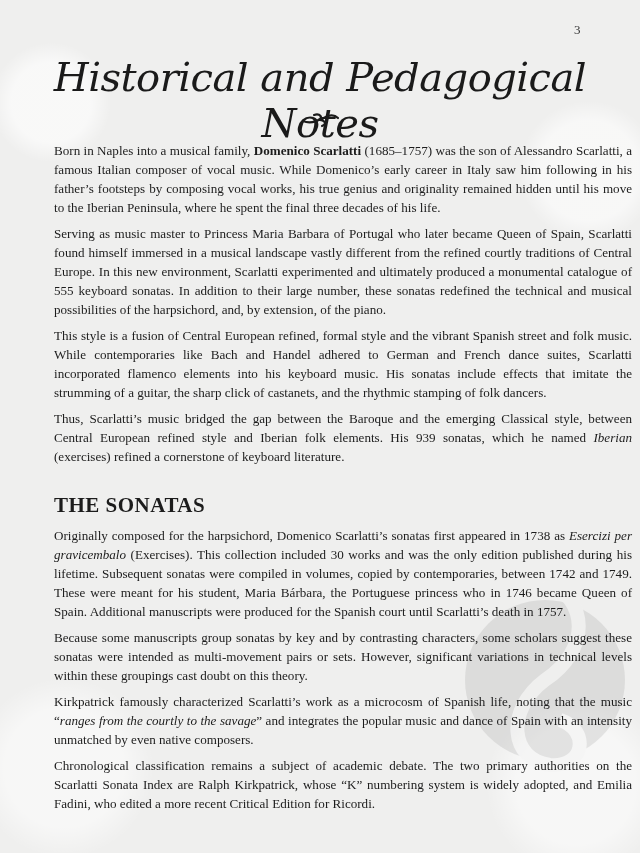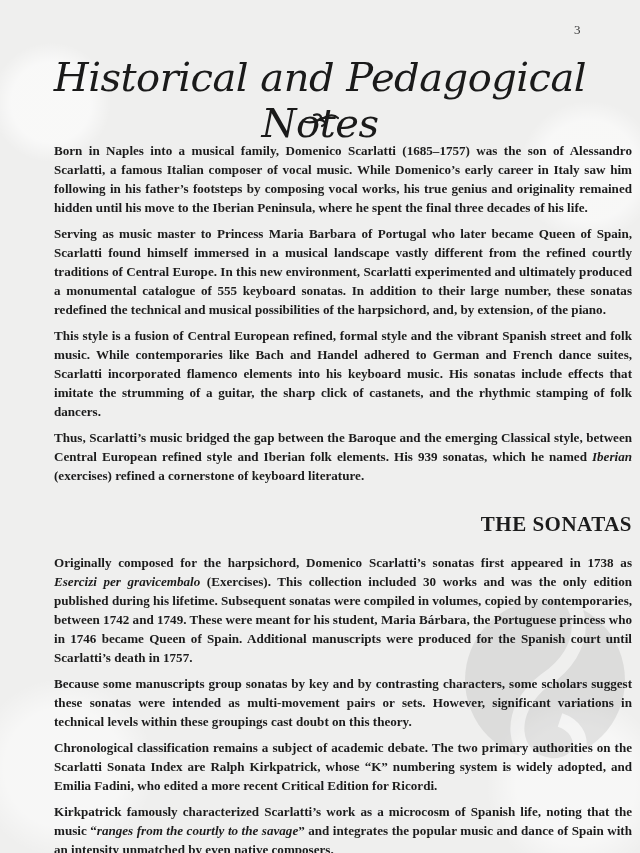--- a/index.html
+++ b/index.html
@@ -33,24 +33,24 @@
     font-style: italic; font-size: 40px; color: #1a1a1a; letter-spacing: -0.5px;
     margin: 0; font-weight: normal;
   }
   .ornament {
     position: absolute; top: 110px; left: 300px; width: 40px; height: 18px;
   }
   .content {
     position: absolute; left: 54px; top: 141px; width: 578px;
     font-size: 13.1px; line-height: 19px; text-align: justify;
   }
-  .content p { margin: 0 0 7px 0; font-weight: bold; }
+  .content p { margin: 0 0 7px 0; }
   .section-heading {
-    text-align: right; font-size: 21px; font-weight: bold; letter-spacing: 0.5px;
-    margin: 26px 0 16px 0; line-height: 26px;
+    text-align: left; font-size: 21px; font-weight: bold; letter-spacing: 0.5px;
+    margin: 26px 0 8px 0; line-height: 26px;
   }
 </style>
 </head>
 <body>
 
 <div class="bg-pattern"></div>
 
 <svg class="watermark" viewBox="0 0 180 240">
   <circle cx="95" cy="120" r="80" fill="#888"></circle>
   <path d="M95 20 C 140 40, 140 90, 95 120 C 55 150, 60 200, 100 205 C 135 208, 140 170, 110 160" fill="none" stroke="#f0f0f0" stroke-width="14"></path>
@@ -67,16 +67,16 @@
 <div class="content">
   <p><span>Born in Naples into a musical family, </span><b>Domenico Scarlatti</b><span> (1685–1757) was the son of Alessandro Scarlatti, a famous Italian composer of vocal music. While Domenico’s early career in Italy saw him following in his father’s footsteps by composing vocal works, his true genius and originality remained hidden until his move to the Iberian Peninsula, where he spent the final three decades of his life.</span></p>
   <p>Serving as music master to Princess Maria Barbara of Portugal who later became Queen of Spain, Scarlatti found himself immersed in a musical landscape vastly different from the refined courtly traditions of Central Europe. In this new environment, Scarlatti experimented and ultimately produced a monumental catalogue of 555 keyboard sonatas. In addition to their large number, these sonatas redefined the technical and musical possibilities of the harpsichord, and, by extension, of the piano.</p>
   <p>This style is a fusion of Central European refined, formal style and the vibrant Spanish street and folk music. While contemporaries like Bach and Handel adhered to German and French dance suites, Scarlatti incorporated flamenco elements into his keyboard music. His sonatas include effects that imitate the strumming of a guitar, the sharp click of castanets, and the rhythmic stamping of folk dancers.</p>
   <p><span>Thus, Scarlatti’s music bridged the gap between the Baroque and the emerging Classical style, between Central European refined style and Iberian folk elements. His 939 sonatas, which he named </span><i>Iberian</i><span> (exercises) refined a cornerstone of keyboard literature.</span></p>
 
   <h2 class="section-heading">THE SONATAS</h2>
 
   <p><span>Originally composed for the harpsichord, Domenico Scarlatti’s sonatas first appeared in 1738 as </span><i>Esercizi per gravicembalo</i><span> (Exercises). This collection included 30 works and was the only edition published during his lifetime. Subsequent sonatas were compiled in volumes, copied by contemporaries, between 1742 and 1749. These were meant for his student, Maria Bárbara, the Portuguese princess who in 1746 became Queen of Spain. Additional manuscripts were produced for the Spanish court until Scarlatti’s death in 1757.</span></p>
   <p>Because some manuscripts group sonatas by key and by contrasting characters, some scholars suggest these sonatas were intended as multi-movement pairs or sets. However, significant variations in technical levels within these groupings cast doubt on this theory.</p>
+  <p><span>Kirkpatrick famously characterized Scarlatti’s work as a microcosm of Spanish life, noting that the music “</span><i>ranges from the courtly to the savage</i><span>” and integrates the popular music and dance of Spain with an intensity unmatched by even native composers.</span></p>
   <p>Chronological classification remains a subject of academic debate. The two primary authorities on the Scarlatti Sonata Index are Ralph Kirkpatrick, whose “K” numbering system is widely adopted, and Emilia Fadini, who edited a more recent Critical Edition for Ricordi.</p>
-  <p><span>Kirkpatrick famously characterized Scarlatti’s work as a microcosm of Spanish life, noting that the music “</span><i>ranges from the courtly to the savage</i><span>” and integrates the popular music and dance of Spain with an intensity unmatched by even native composers.</span></p>
 
 </div>
 
 </body></html>

